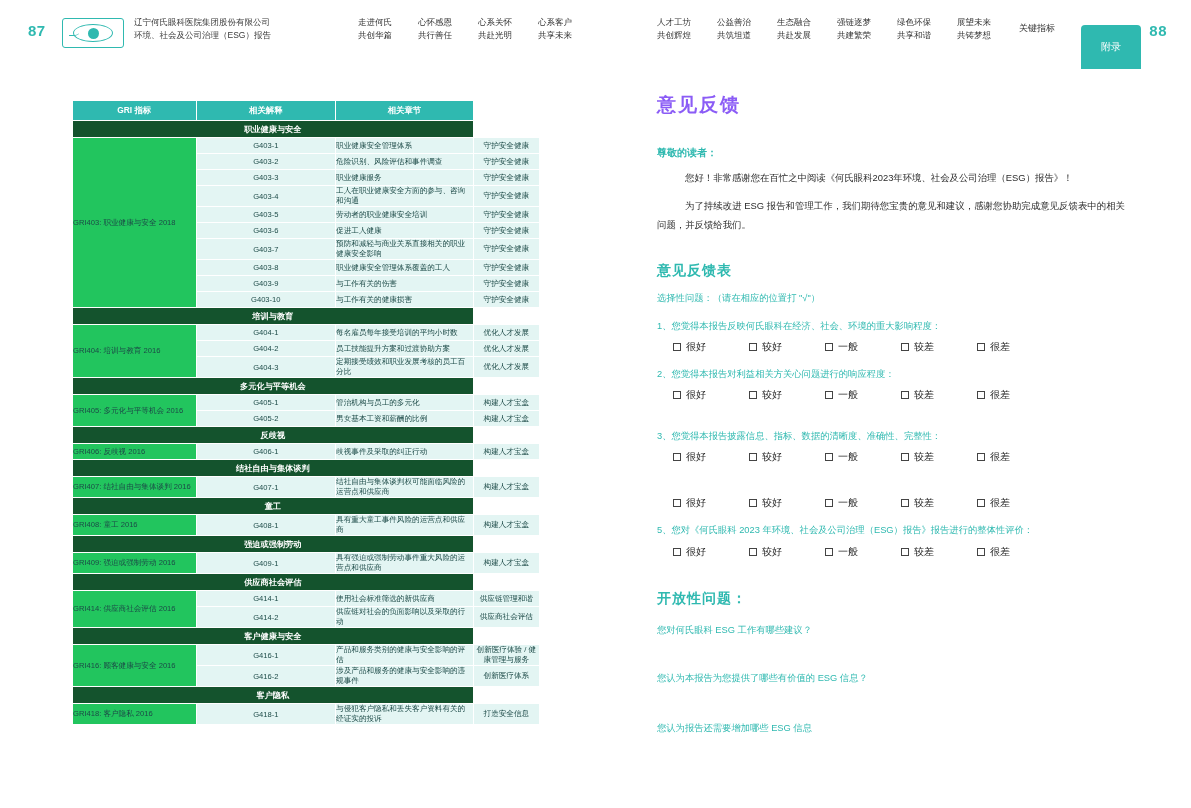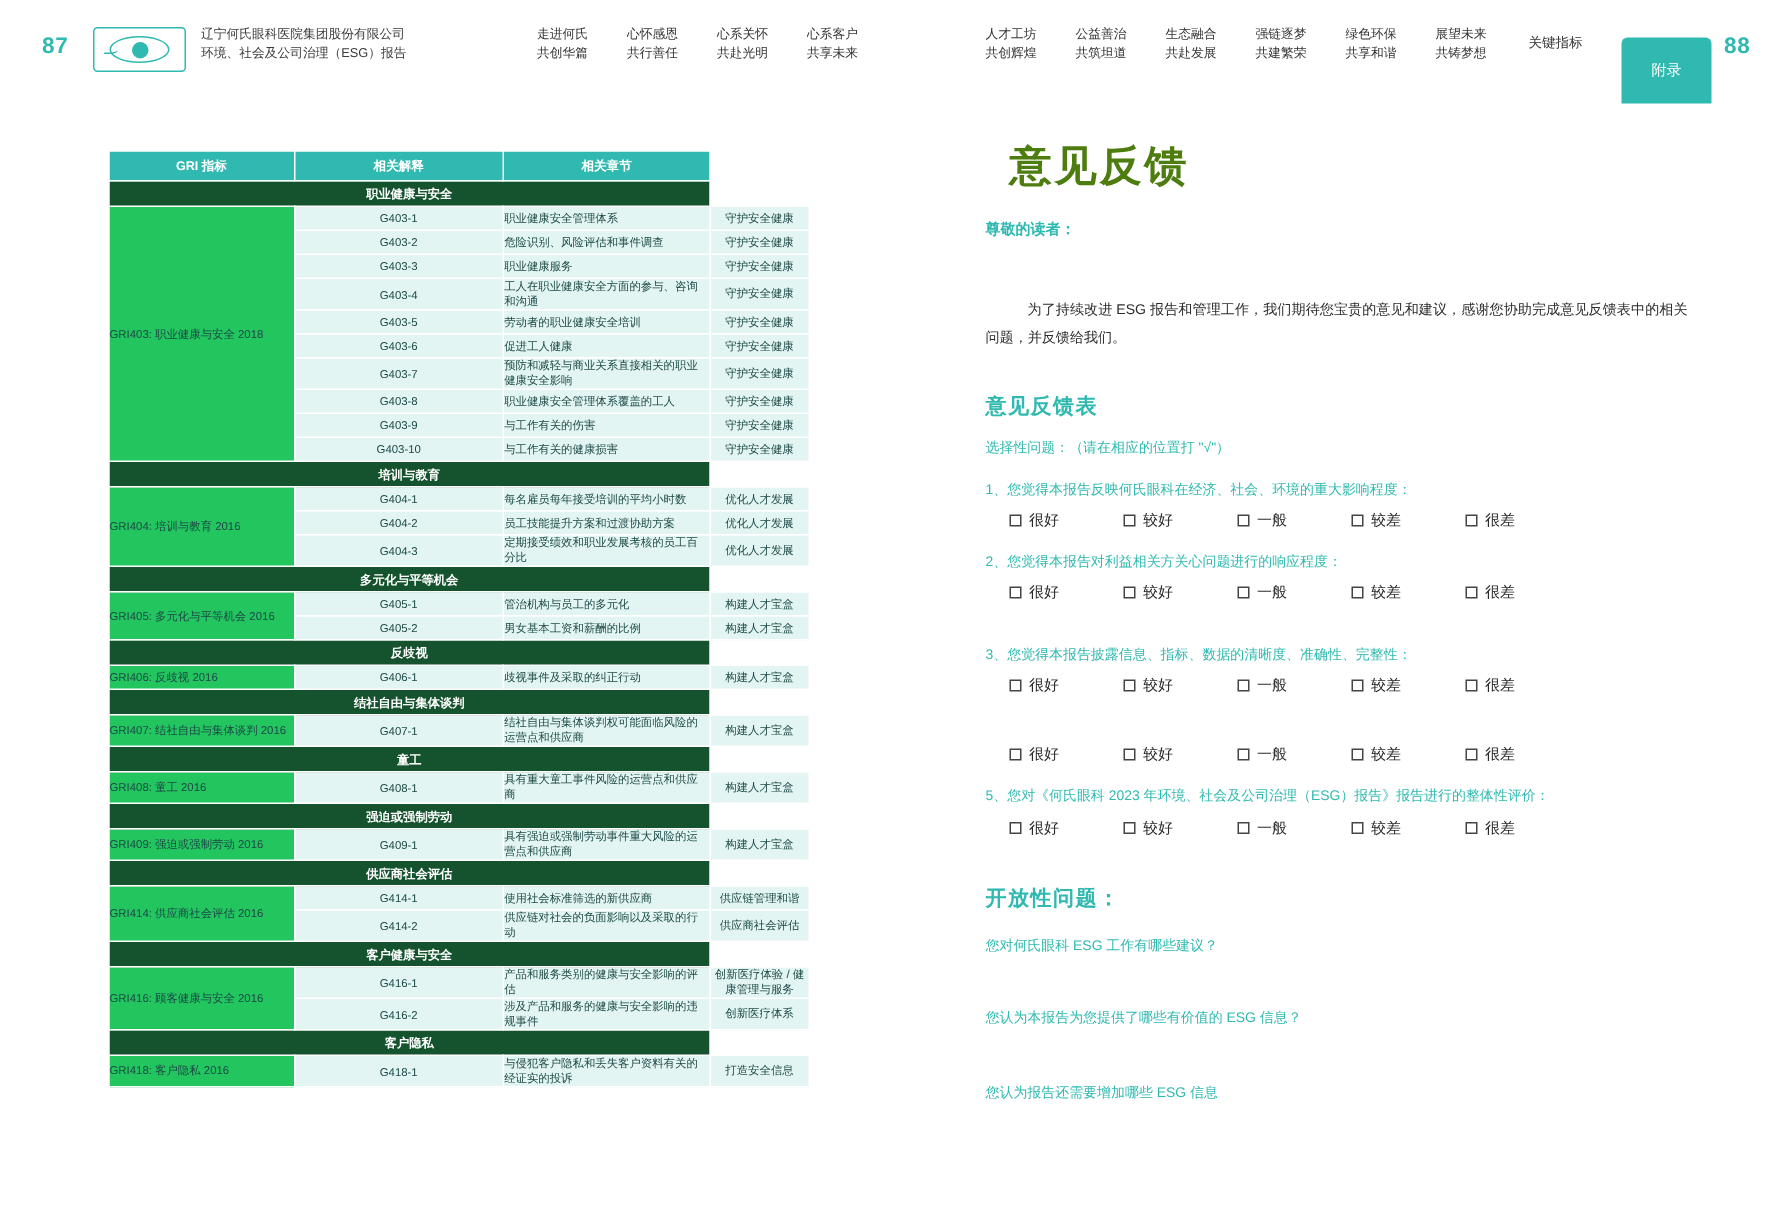--- a/index.html
+++ b/index.html
@@ -48,21 +48,21 @@
   .th { background:#2fb9b0; color:#ffffff; font-weight:bold; height:20px; text-align:center; font-size:8.4px; }
   .sect { background:#14532d; color:#ffffff; text-align:center; height:17px; font-weight:bold; font-size:8.2px; }
   .cell { background:#e3f5f3; color:#1c4a47; height:16px; }
   .c-ind { width:112px; padding-left:6px; text-align:left; background:#22c55e; }
   .c-code { width:60px; text-align:center; background:#e3f5f3; }
   .c-desc { width:200px; padding-left:6px; text-align:left; background:#e3f5f3; }
   .c-chap { width:96px; text-align:center; background:#e3f5f3; }
   td.tall { vertical-align:middle; }
 
   
-  .rp-title { position:absolute; left:62px; top:92px; font-size:28px; color:#4d7c0f; font-weight:bold; letter-spacing:2px;margin-left:16px; }
+  .rp-title { position:absolute; left:62px; top:92px; font-size:19px; color:#8b5cf6; font-weight:bold; letter-spacing:2px; }
   .rp-sub { position:absolute; left:62px; font-size:10px; color:#2fb9b0; font-weight:bold; }
   .rp-para { position:absolute; left:62px; width:468px; font-size:9.4px; line-height:19px; color:#2b2b2b; text-align:justify; }
   .rp-h2 { position:absolute; left:62px; font-size:14px; color:#2fb9b0; font-weight:bold; letter-spacing:1px; }
   .q-line { position:absolute; left:62px; width:480px; font-size:9.3px; color:#2a2a2a; line-height:16px; }
   .opts { position:absolute; left:78px; display:flex; gap:0; font-size:10px; color:#2a2a2a; }
   .opt { width:76px; display:flex; align-items:center; gap:5px; }
   .box { display:inline-block; width:8px; height:8px; border:1px solid #444; }
   .open-q { position:absolute; left:62px; font-size:9.3px; color:#2b2b2b; }
 </style>
 </head>
@@ -314,20 +314,21 @@
       </div>
 
       <div class="nav-plain" style="left:424px">关键指标</div>
       <div class="tab-active" style="left:486px">附录</div>
     </div>
 
     <div class="rp-title">意见反馈</div>
 
     <div class="rp-sub" style="top:146px">尊敬的读者：</div>
 
+    <div class="rp-para" style="top:168px; text-indent:28px;">您好！非常感谢您在百忙之中阅读《何氏眼科2023年环境、社会及公司治理（ESG）报告》！</div>
     <div class="rp-para" style="top:196px; text-indent:28px;">为了持续改进 ESG 报告和管理工作，我们期待您宝贵的意见和建议，感谢您协助完成意见反馈表中的相关问题，并反馈给我们。</div>
 
     <div class="rp-h2" style="top:262px">意见反馈表</div>
     <div class="q-line" style="top:290px; color:#2fb9b0;">选择性问题：（请在相应的位置打 "√"）</div>
 
     <div class="q-line" style="top:318px; color:#2fb9b0;">1、您觉得本报告反映何氏眼科在经济、社会、环境的重大影响程度：</div>
     <div class="opts" style="top:340px">
       <div class="opt">
           <span class="box"></span>
           <span>很好</span>

